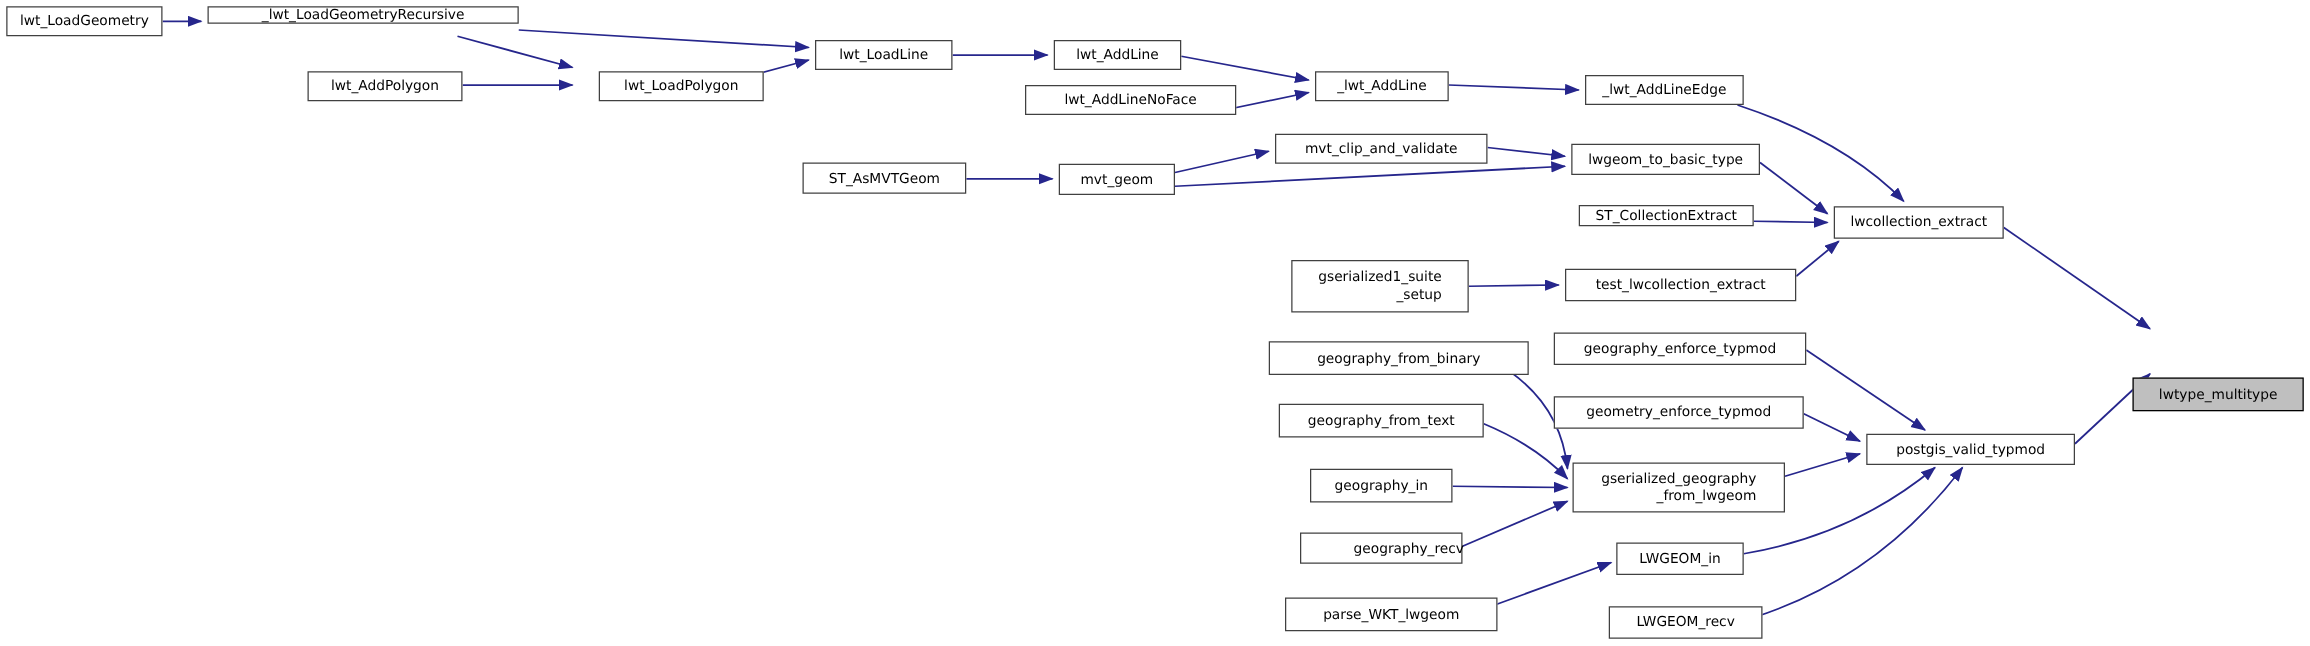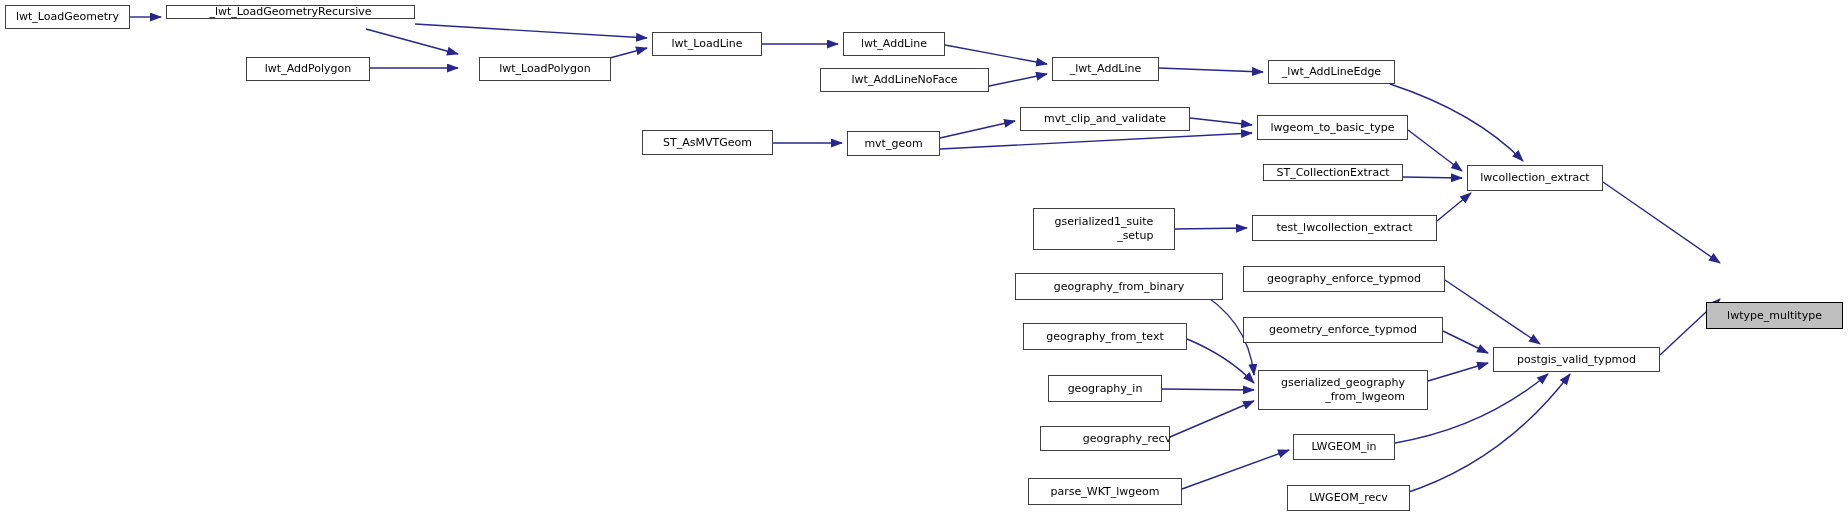--- a/index.html
+++ b/index.html
@@ -90,21 +90,21 @@
       <div class="node" style="left: 1467px; top: 165px; width: 136px; height: 26px;">lwcollection_extract</div>
       <div class="node" style="left: 1033px; top: 208px; width: 142px; height: 42px;">gserialized1_suite
 _setup</div>
       <div class="node" style="left: 1252px; top: 215px; width: 185px; height: 26px;">test_lwcollection_extract</div>
       <div class="node" style="left: 1243px; top: 266px; width: 202px; height: 26px;">geography_enforce_typmod</div>
       <div class="node" style="left: 1243px; top: 317px; width: 200px; height: 26px;">geometry_enforce_typmod</div>
       <div class="node" style="left: 1015px; top: 273px; width: 208px; height: 27px;">geography_from_binary</div>
       <div class="node" style="left: 1023px; top: 323px; width: 164px; height: 27px;">geography_from_text</div>
       <div class="node" style="left: 1048px; top: 375px; width: 114px; height: 27px;">geography_in</div>
       <div class="node" style="left: 1040px; top: 426px; width: 130px; height: 25px; padding-left: 44px;">geography_recv</div>
-      <div class="node" style="left: 1028px; top: 478px; width: 154px; height: 27px;">parse_WKT_lwgeom</div>
+      <div class="node" style="left: 1028px; top: 478px; width: 170px; height: 27px;">parse_WKT_lwgeom</div>
       <div class="node" style="left: 1258px; top: 370px; width: 170px; height: 40px;">gserialized_geography
 _from_lwgeom</div>
       <div class="node" style="left: 1293px; top: 434px; width: 102px; height: 26px;">LWGEOM_in</div>
       <div class="node" style="left: 1287px; top: 485px; width: 123px; height: 26px;">LWGEOM_recv</div>
       <div class="node" style="left: 1493px; top: 347px; width: 167px; height: 25px;">postgis_valid_typmod</div>
       <div class="node hl" style="left: 1706px; top: 286px; width: 137px; height: 27px; margin-top: 16px;">lwtype_multitype</div>
     </div>
 </div>
 
 </body></html>

